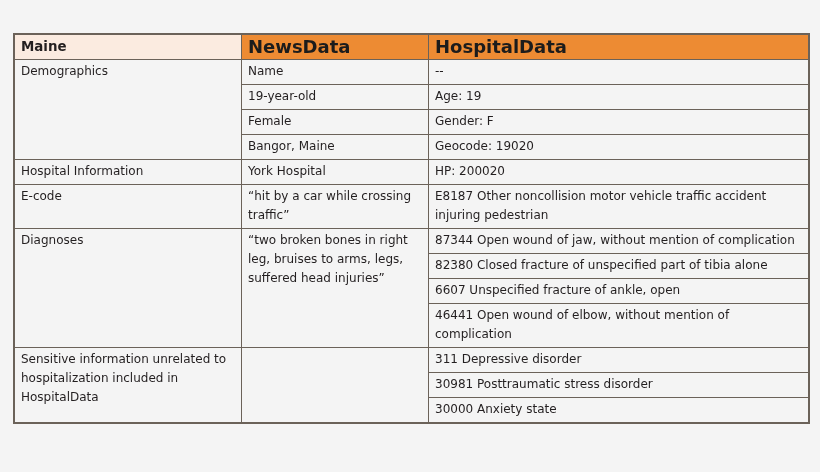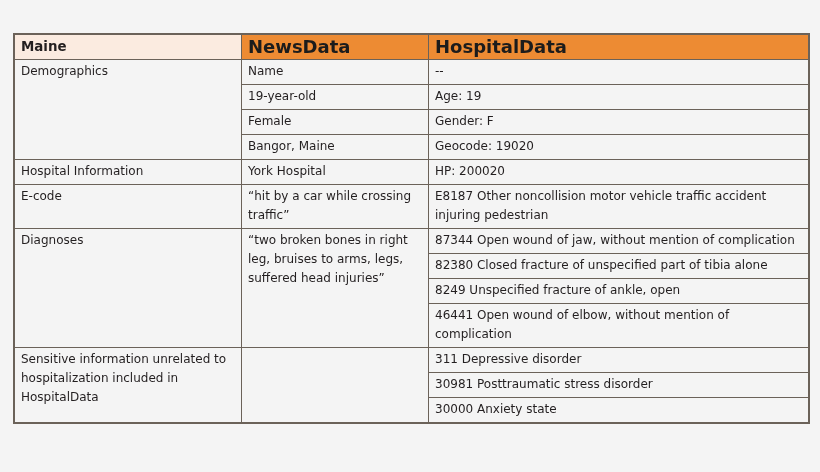--- a/index.html
+++ b/index.html
@@ -123,21 +123,21 @@
 
       <tr>
         <td class="cat" rowspan="4">Diagnoses</td>
         <td rowspan="4">“two broken bones in right leg, bruises to arms, legs, suffered head injuries”</td>
         <td>87344 Open wound of jaw, without mention of complication</td>
       </tr>
       <tr>
         <td>82380 Closed fracture of unspecified part of tibia alone</td>
       </tr>
       <tr>
-        <td>8249 Unspecified fracture of ankle, open</td>
+        <td>6607 Unspecified fracture of ankle, open</td>
       </tr>
       <tr>
         <td>46441 Open wound of elbow, without mention of complication</td>
       </tr>
 
       <tr>
         <td class="cat" rowspan="3">Sensitive information unrelated to hospitalization included in HospitalData</td>
         <td class="empty-news" rowspan="3"></td>
         <td>311 Depressive disorder</td>
       </tr>

